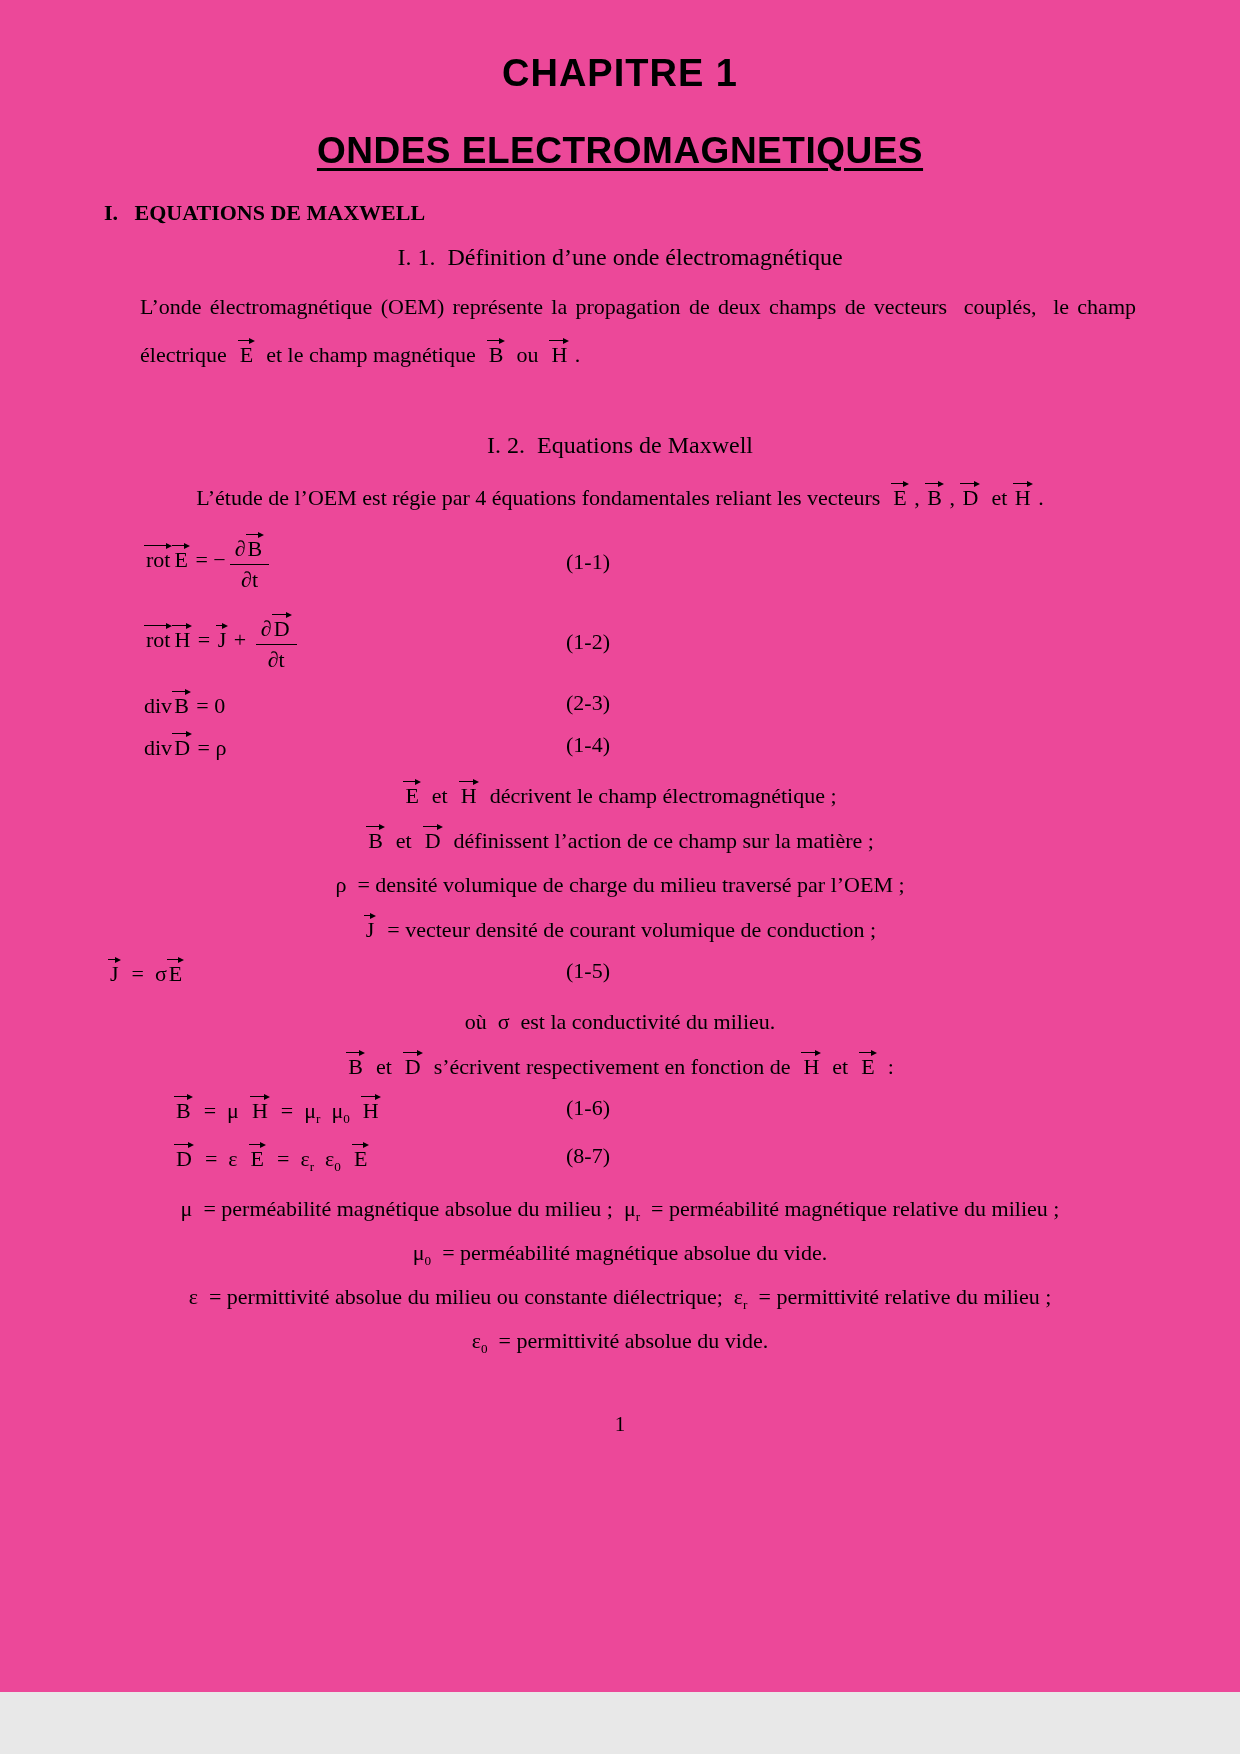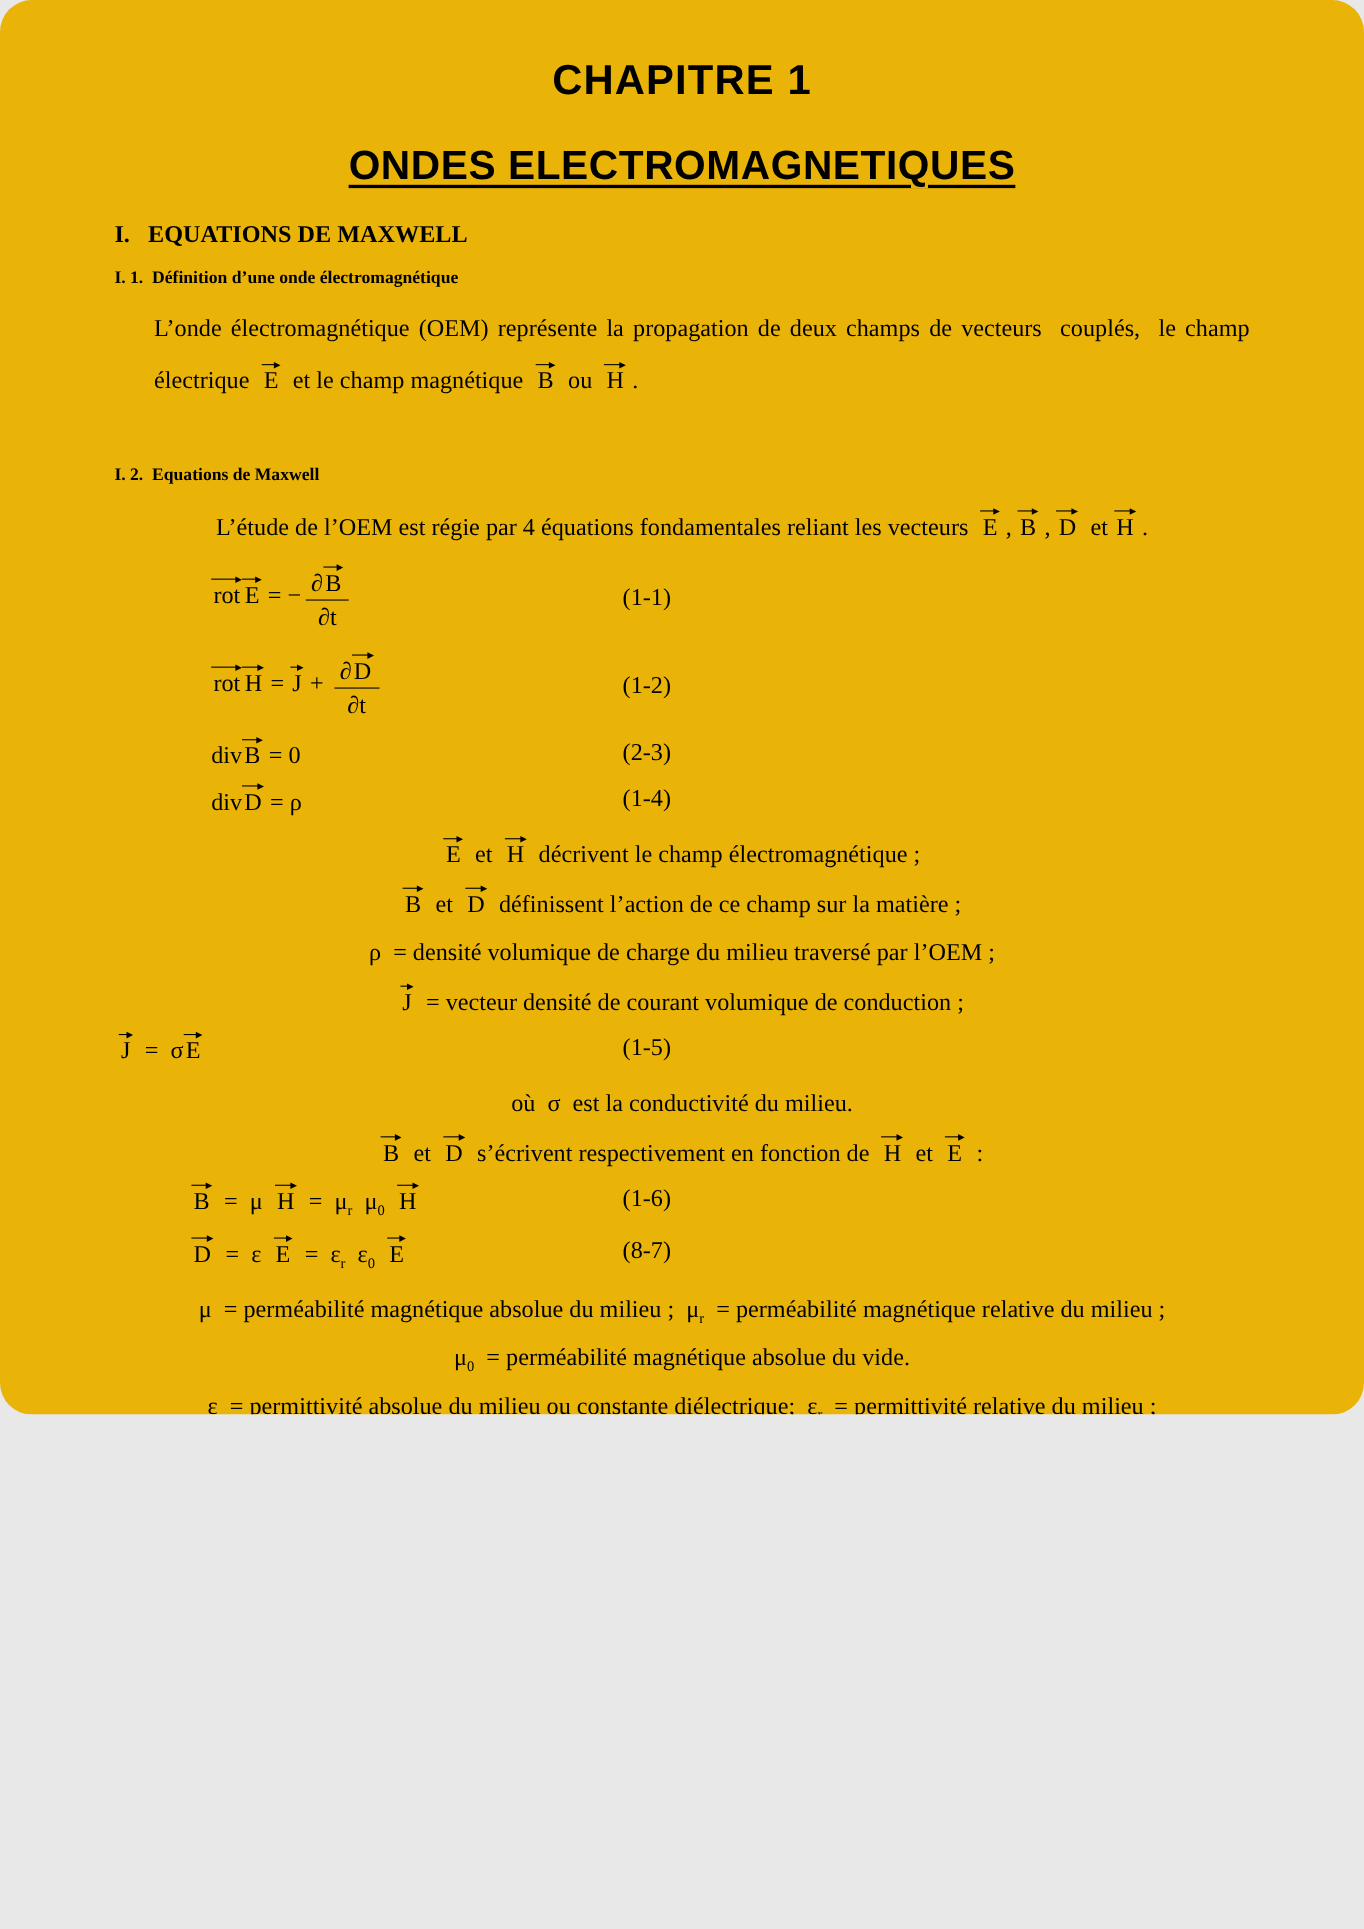--- a/index.html
+++ b/index.html
@@ -1,26 +1,25 @@
 <!DOCTYPE html>
 <html><head>
 <meta charset="utf-8">
 <style>
   html, body { margin: 0; padding: 0; background: #e8e8e8; }
   .page {
     position: relative;
     width: 1240px;
-    height: 1286px;
+    height: 1692px;
     margin: 0 auto;
-    background: #eab308;
+    background: #ec4899;
     color: #000000;
     font-family: "Liberation Serif", "DejaVu Serif", serif;
     font-size: 22px;
     overflow: hidden;
-    border-radius: 29px;
   }
   .content { padding: 52px 104px 0 104px; }
 
   .chapter {
     margin: 0;
     text-align: center;
     font-family: "Liberation Sans", "DejaVu Sans", sans-serif;
     font-weight: bold;
     font-size: 38px;
     line-height: 1.15;
@@ -39,23 +38,24 @@
     text-underline-offset: 5px;
   }
   .sec {
     margin: 28px 0 0 0;
     font-size: 22px;
     font-weight: bold;
     line-height: 1.2;
   }
   .sub {
     margin: 16px 0 0 0;
-    font-size: 16px;
-    font-weight: bold;
+    font-size: 24px;
+    font-weight: normal;
     line-height: 1.2;
+    text-align: center;
   }
   .sub.s12 { margin-top: 52px; }
 
   p.body {
     margin: 10px 0 0 0;
     line-height: 34px;
     text-align: center;
   }
   p.body.intro {
     margin-top: 12px;
@@ -101,21 +101,21 @@
   .frac .den { display: block; padding: 2px 5px 0 5px; }
 
   sub.msub { font-size: 0.6em; line-height: 0; }
 
   .eqs { margin-top: 4px; }
   .eqrow { position: relative; display: flex; align-items: center; }
   .eqrow.tall { min-height: 80px; }
   .eqrow.short { min-height: 42px; }
   .eqrow.med { min-height: 48px; }
   .eqmath { display: inline-block; }
-  .eqmath.ind { margin-left: 88px; }
+  .eqmath.ind { margin-left: 40px; }
   .eqmath.ind2 { margin-left: 70px; }
   .eqmath.flush { margin-left: 4px; }
   .eqnum {
     position: absolute;
     left: 462px;
     top: 50%;
     transform: translateY(-50%);
   }
 
   .pageno {

